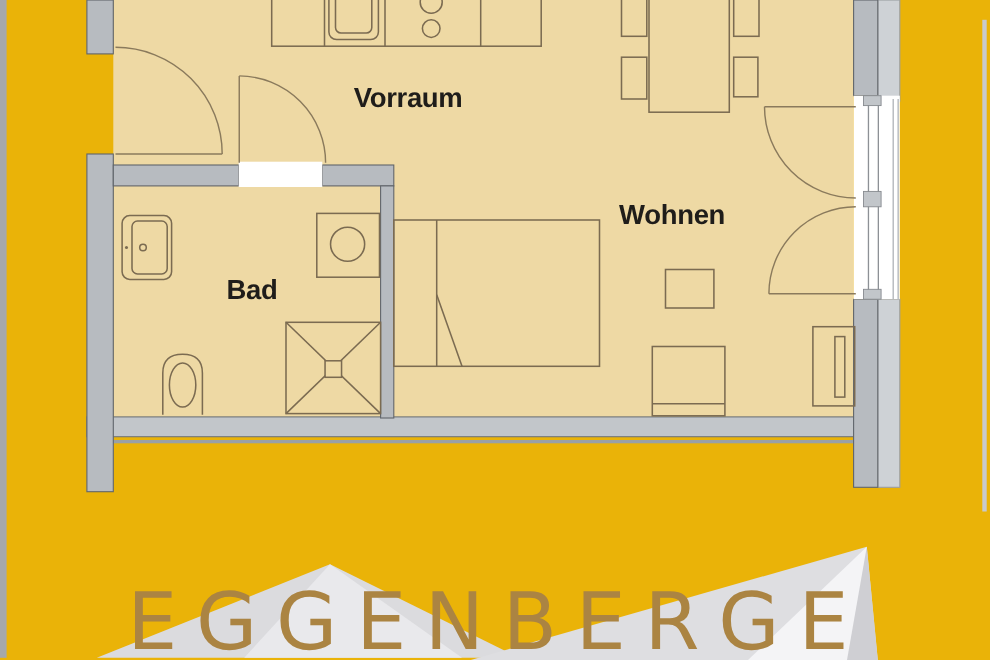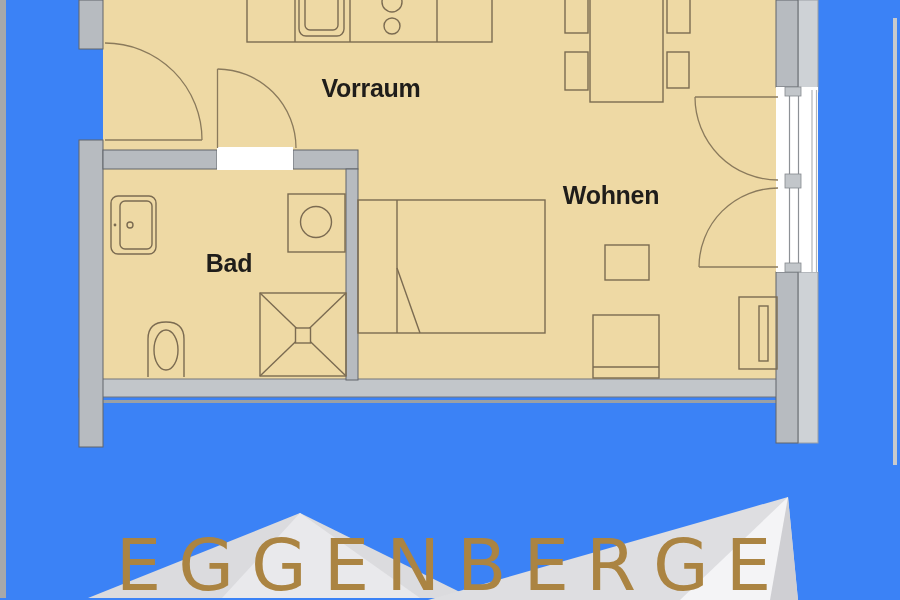--- a/index.html
+++ b/index.html
@@ -1,16 +1,16 @@
 <!DOCTYPE html>
 <html><head>
 <meta charset="utf-8">
 <style>
   html,body{margin:0;padding:0;background:#ffffff;}
-  .stage{position:relative;width:900px;height:600px;background:#3b82f6;overflow:hidden;
+  .stage{position:relative;width:900px;height:600px;background:#eab308;overflow:hidden;
          font-family:"Liberation Sans",sans-serif;}
   .stage svg{position:absolute;left:0;top:0;display:block;}
   .room-label{font-family:"Liberation Sans",sans-serif;font-weight:700;font-size:25px;
               letter-spacing:-0.3px;fill:#1f1d1a;text-anchor:middle;}
   .wordmark{font-family:"DejaVu Sans",sans-serif;font-weight:400;font-size:72px;
             letter-spacing:17px;text-anchor:middle;}
   .furn{fill:none;stroke:#7b6b51;stroke-width:1.4;}
   .door{fill:none;stroke:#8a7a5c;stroke-width:1.3;}
   .wall{fill:#b7bbc0;stroke:#61656b;stroke-width:1;}
   .wall-light{fill:#ced2d6;stroke:#9a9ea3;stroke-width:1;}

